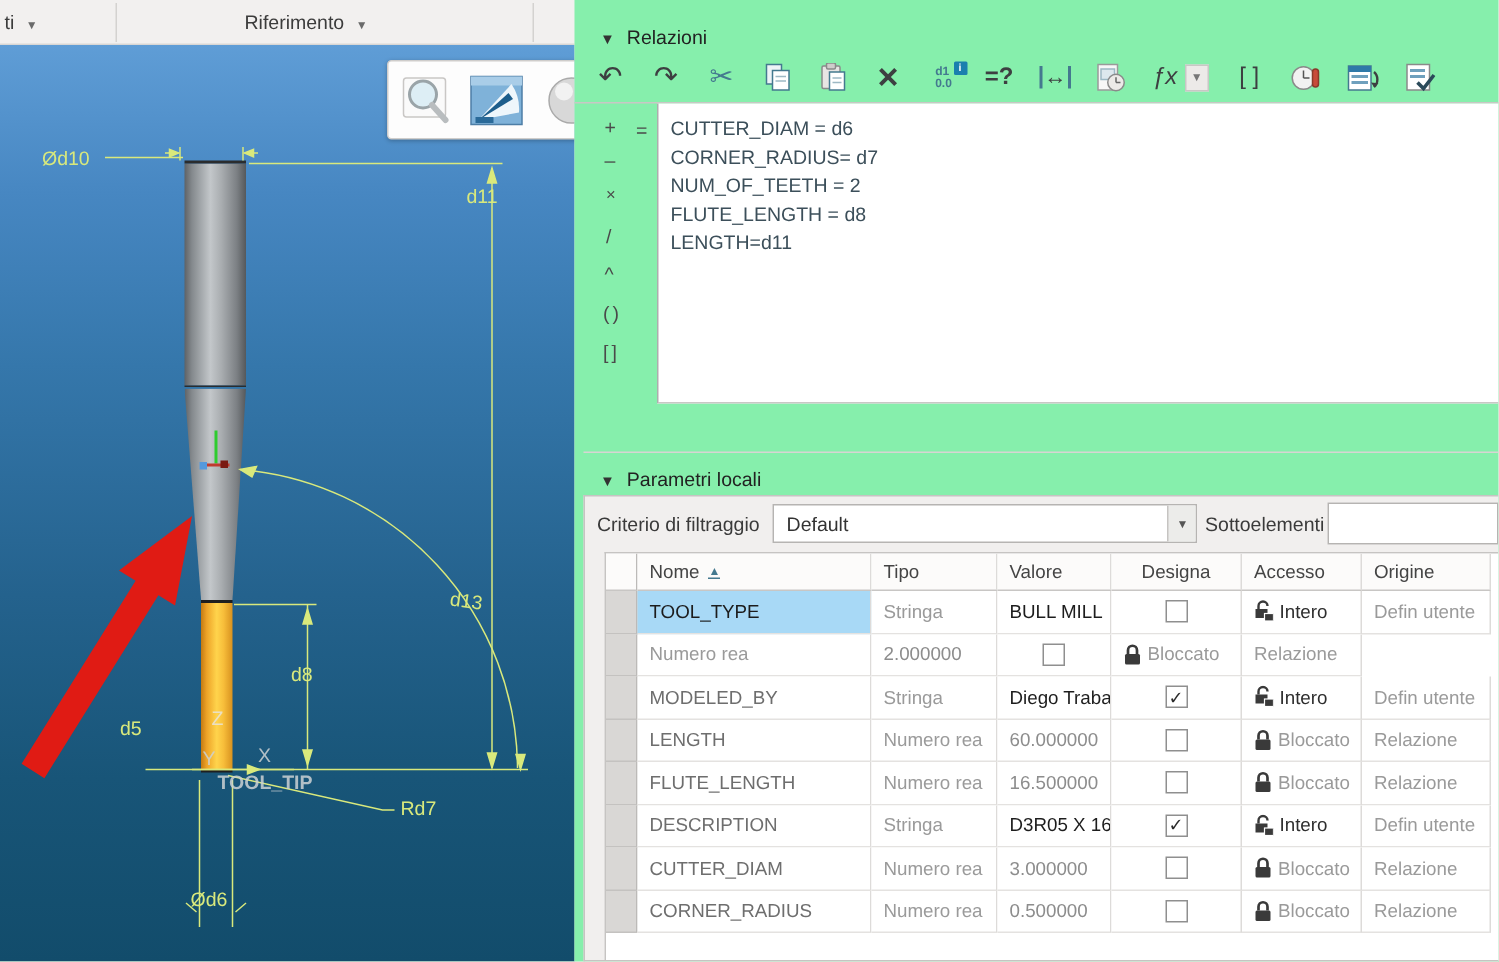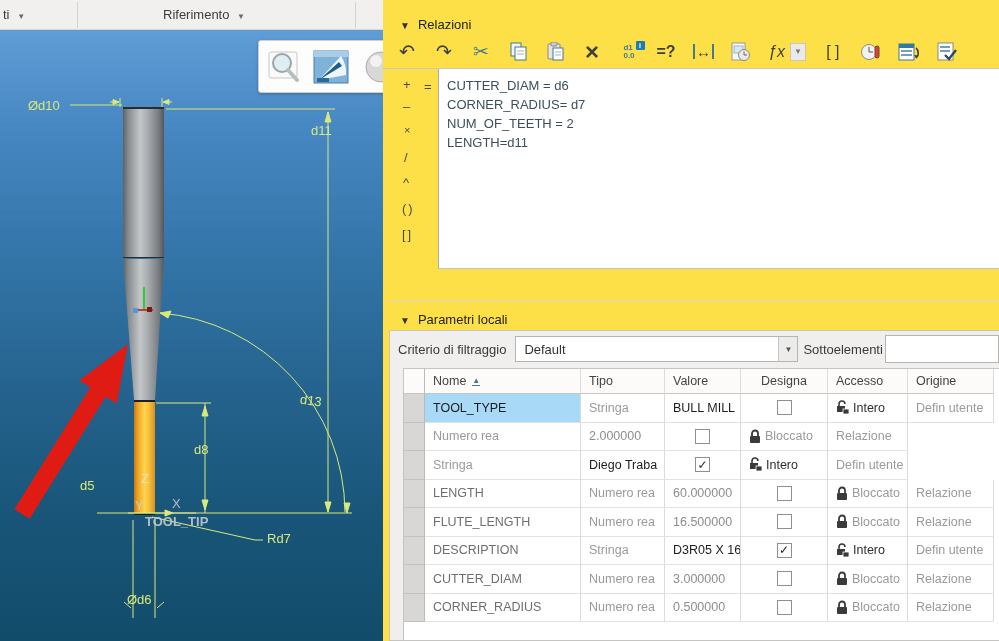--- a/index.html
+++ b/index.html
@@ -29,21 +29,21 @@
   .flute { position:absolute; left:134px; top:370px; width:21px; height:115px;
     background:linear-gradient(90deg,#c47a12 0%,#eda328 18%,#ffd44c 50%,#f7bd3a 72%,#d8921f 100%);
     border-top:2px solid #1f1f1f; border-bottom:2px solid #1f1f1f; }
 
   
   .vp-toolbar { position:absolute; left:258px; top:10px; width:130px; height:53px; background:#fdfdfd;
     border:1px solid #cfcdcb; border-radius:3px; box-shadow:0 1px 3px rgba(0,0,0,.25); display:flex; align-items:center; padding-left:8px; gap:10px; }
   .vpt-btn { width:40px; height:40px; display:flex; align-items:center; justify-content:center; }
 
   
-  .panel { position:absolute; left:383px; top:0; width:616px; height:641px; background:#fde047;text-decoration:underline; }
+  .panel { position:absolute; left:383px; top:0; width:616px; height:641px; background:#86efac;text-decoration:underline; }
   .sec-title { position:absolute; font-size:13px; color:#222; font-weight:400; }
   .sec-title .tri { color:#333; font-size:10px; margin-right:8px; }
 
   .rel-toolbar { position:absolute; left:14px; top:36px; right:4px; height:31px; display:flex; align-items:center; gap:17px; }
   .tbi { color:#44798f; font-size:18px; line-height:1; display:inline-flex; align-items:center; justify-content:center; min-width:20px; cursor:default; }
   .tbi.dark { color:#3d3f41; }
   .rel-hr { position:absolute; left:0; top:68px; right:0; height:1px; background:#c9c7c5; }
 
   .ops { position:absolute; left:0; top:69px; width:55px; height:200px; font-size:13px; color:#4a4a4a; }
   .ops span { position:absolute; }
@@ -277,20 +277,21 @@
       <span style="left:21px; top:81px;">/</span>
       <span style="left:20px; top:106px;">^</span>
       <span style="left:19px; top:132px; letter-spacing:2px;">()</span>
       <span style="left:19px; top:158px; letter-spacing:2px;">[]</span>
     </div>
 
     <div class="code-area">
       <div class="code-line">CUTTER_DIAM = d6</div>
       <div class="code-line">CORNER_RADIUS= d7</div>
       <div class="code-line">NUM_OF_TEETH = 2</div>
+      <div class="code-line">FLUTE_LENGTH = d8</div>
       <div class="code-line">LENGTH=d11</div>
     </div>
 
     <div class="panel-div"></div>
 
     <div class="sec-title" style="left:17px; top:312px;">
       <span class="tri">▼</span><span>Parametri locali</span>
     </div>
 
     <div class="param-box">
@@ -350,20 +351,21 @@
                 <path d="M 3 7 V 4.5 a 3 3 0 0 1 6 0 V 7" fill="none" stroke="#3a3a3a" stroke-width="1.8"></path>
                 <rect x="1" y="7" width="10" height="7" rx="1" fill="#3a3a3a"></rect>
               </svg>
               <span>Bloccato</span>
             </div>
           <div class="tcell c-org">Relazione</div>
         </div>
 
         <div class="trow">
           <div class="tcell gutter"></div>
+          <div class="tcell c-name">MODELED_BY</div>
           <div class="tcell c-type">Stringa</div>
           <div class="tcell v-str">Diego Traba</div>
           <div class="tcell c-desig">
               <span class="cbx">✓</span>
             </div>
           <div class="tcell acc-full">
               <svg class="lock" width="13" height="15" viewBox="0 0 13 15">
                 <path d="M 3 6 V 4 a 3 3 0 0 1 6 0" fill="none" stroke="#3a3a3a" stroke-width="1.6"></path>
                 <rect x="1" y="6" width="8" height="6" fill="#3a3a3a"></rect>
                 <rect x="7" y="9" width="6" height="5" fill="#3a3a3a" stroke="#fff" stroke-width=".8"></rect>

